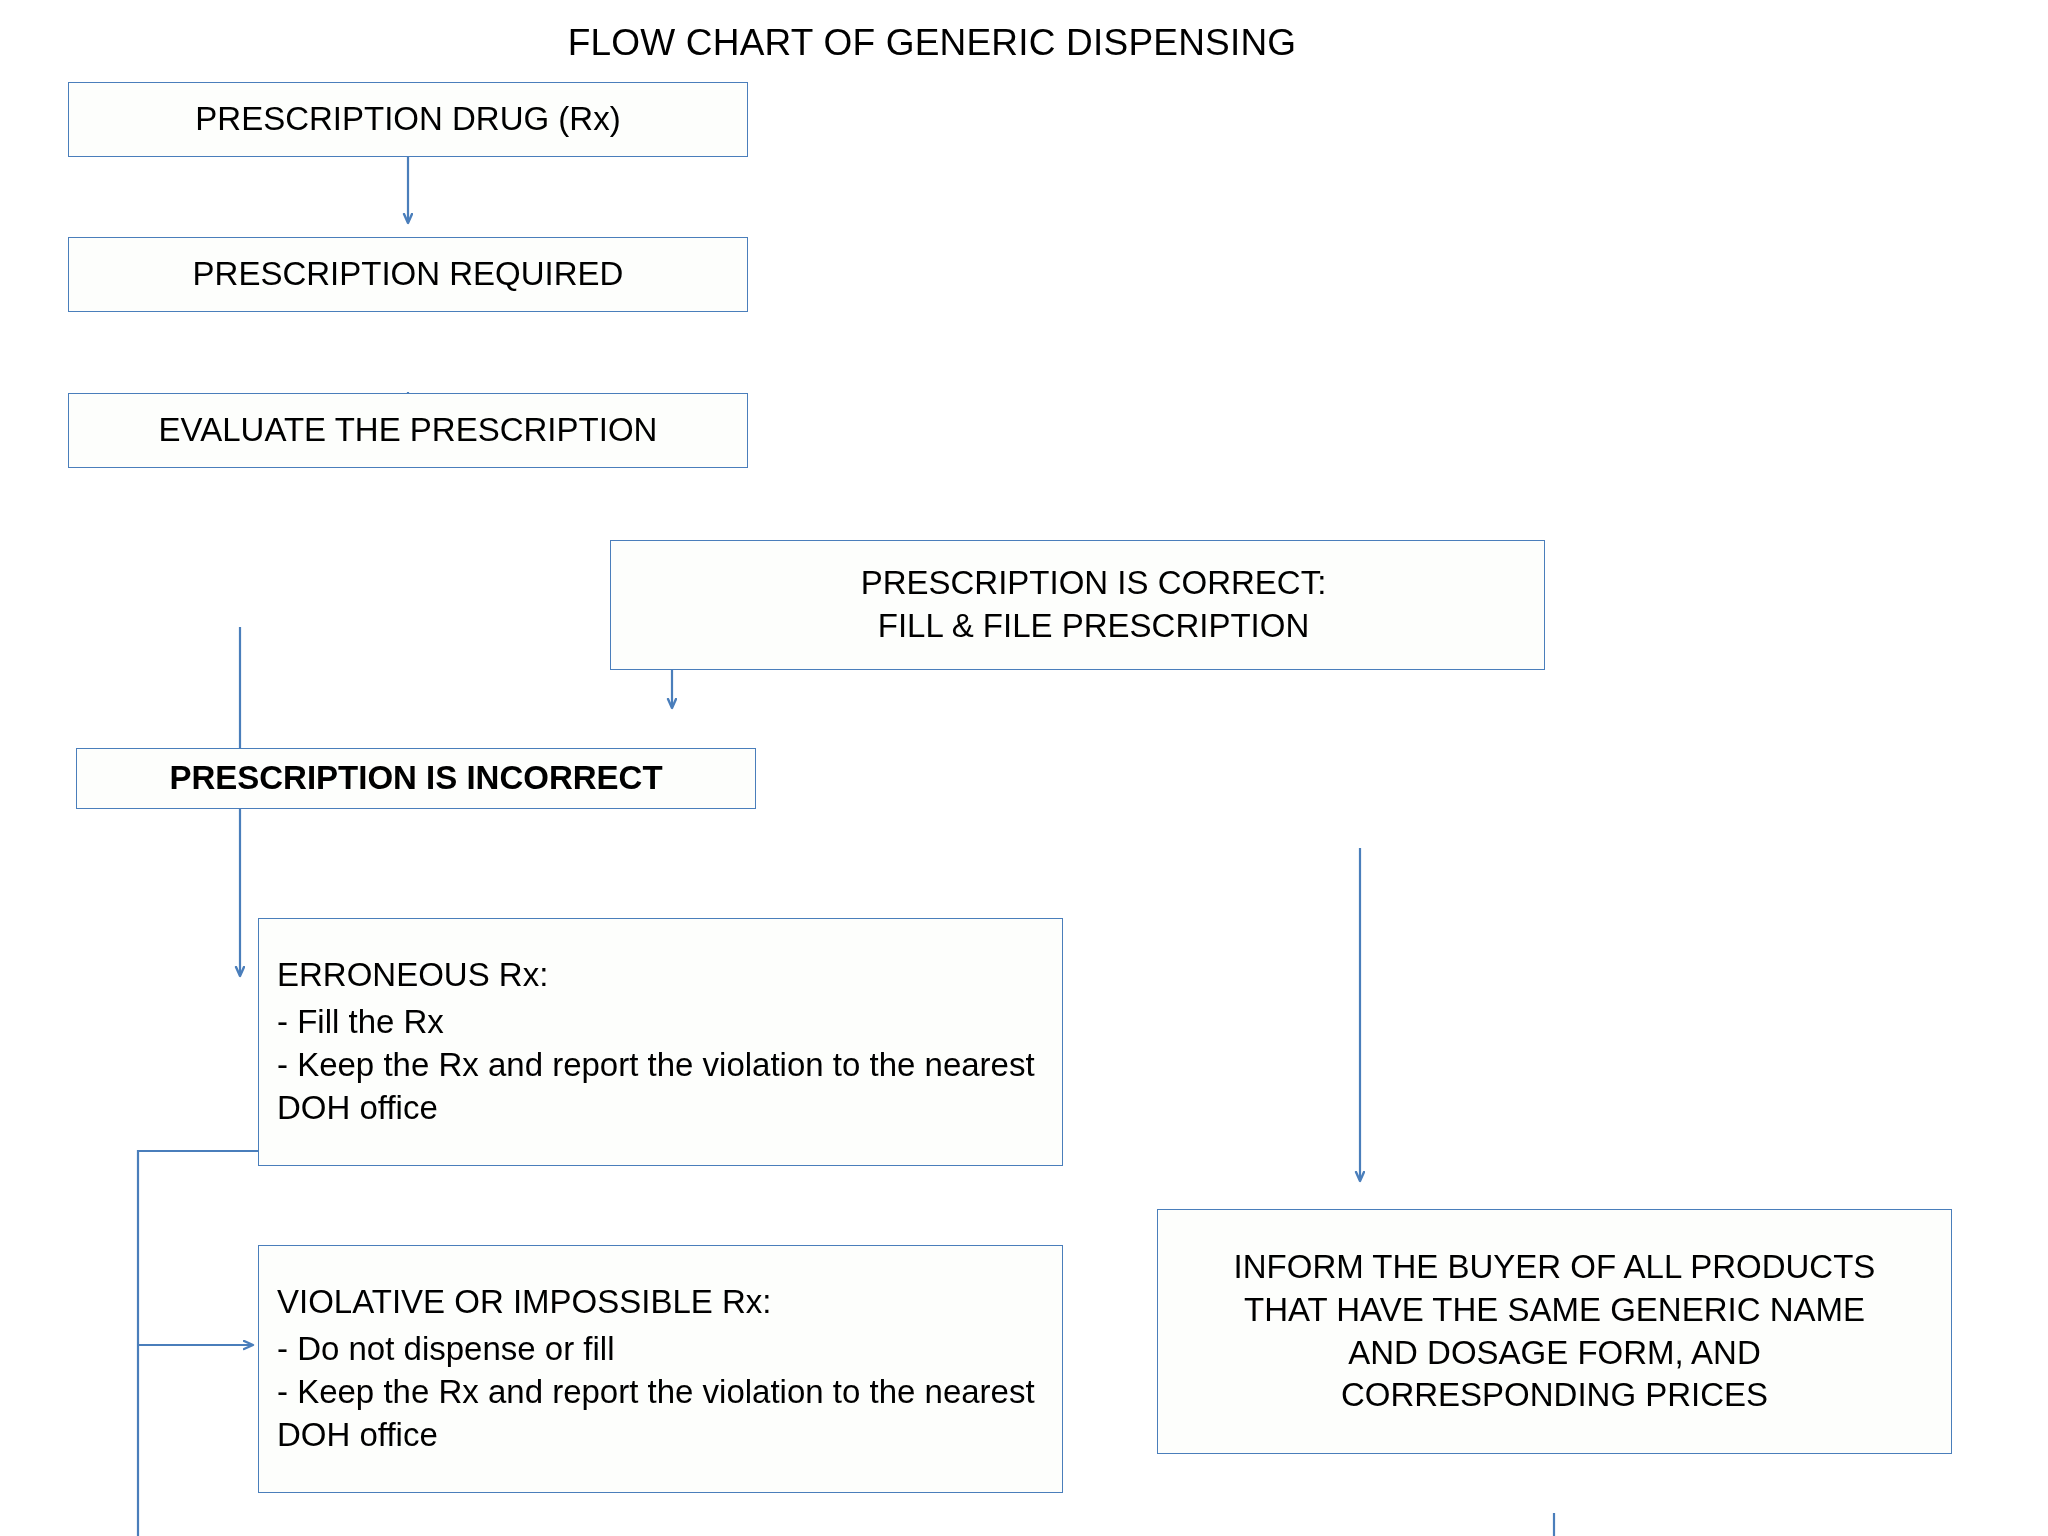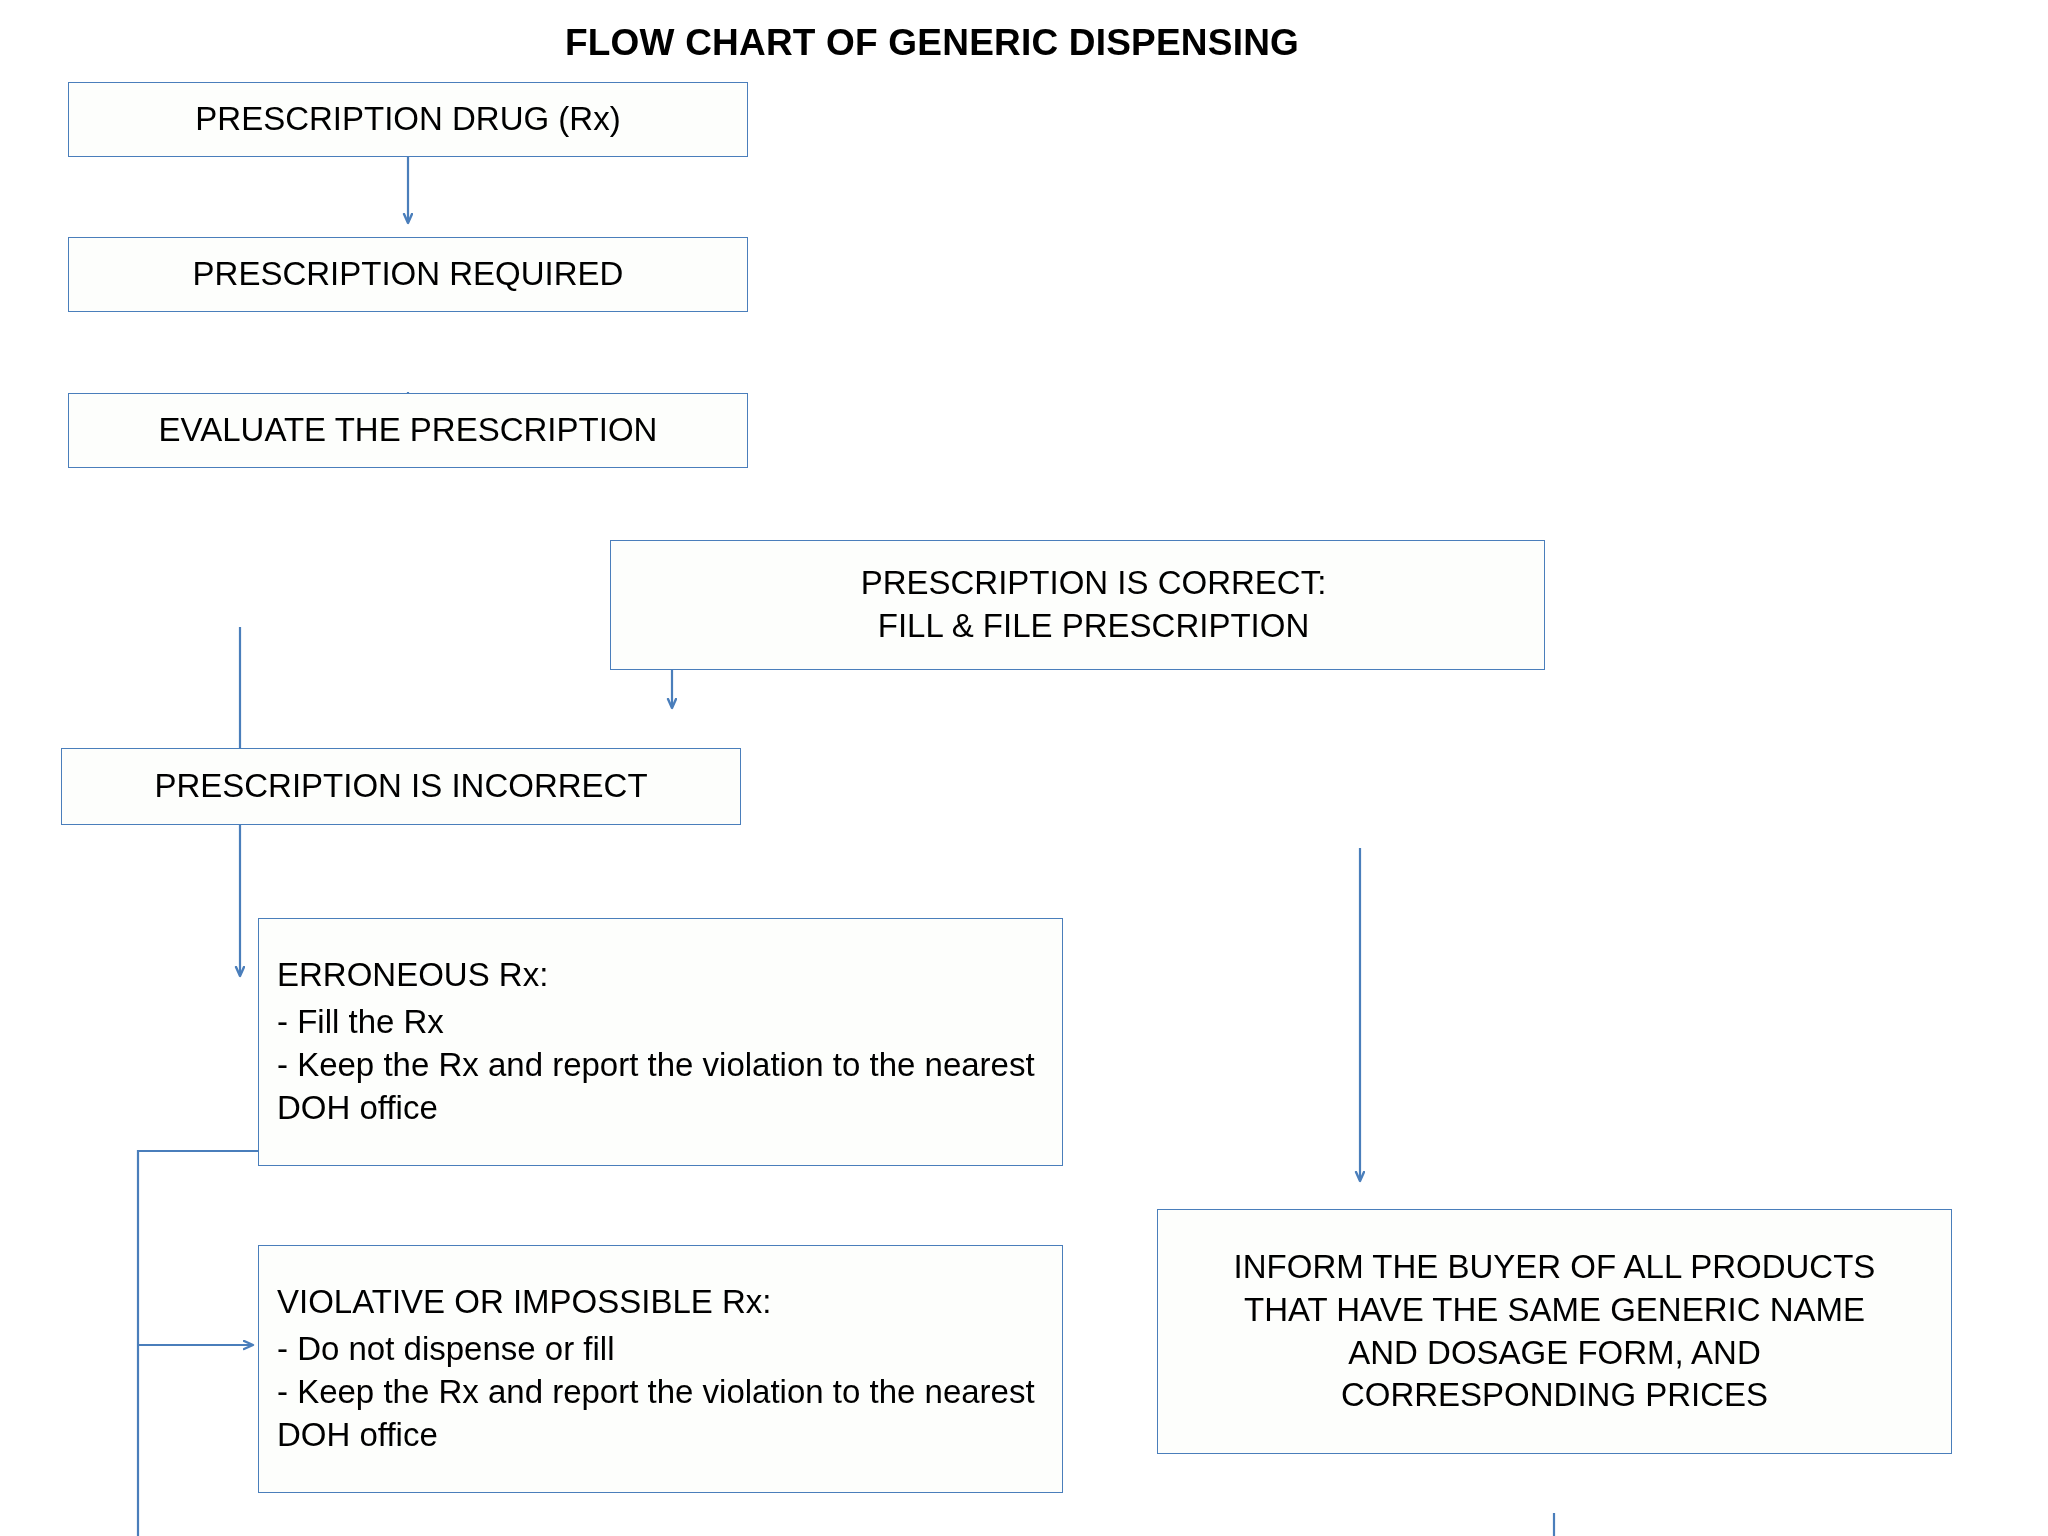--- a/index.html
+++ b/index.html
@@ -25,21 +25,21 @@
     height: 1536px;
     pointer-events: none;
   }
   .title {
     position: absolute;
     left: 0;
     top: 22px;
     width: 1864px;
     text-align: center;
     font-size: 37px;
-    font-weight: bold;
+    font-weight: normal;
     letter-spacing: 0.2px;
     color: #000000;
     white-space: nowrap;
   }
   .node {
     position: absolute;
     box-sizing: border-box;
     border: 1.6px solid #4A7EBB;
     background: #FDFEFC;
     color: #000000;
@@ -132,21 +132,21 @@
     <span class="pad">PRESCRIPTION REQUIRED</span>
   </div>
 
   <div class="node center" style="left:610px; top:540px; width:935px; height:130px;padding-left:32px;">
     <span class="pad">
       <span class="line1">PRESCRIPTION IS CORRECT:</span>
       <span class="line2">FILL &amp; FILE PRESCRIPTION</span>
     </span>
   </div>
 
-  <div class="node center" style="left:61px; top:748px; width:680px; height:77px;">
+  <div class="node center" style="left:76px; top:748px; width:680px; height:61px;font-weight:bold;">
     <span class="pad">PRESCRIPTION IS INCORRECT</span>
   </div>
 
   <div class="node left" style="left:258px; top:918px; width:805px; height:248px;">
     <span class="pad">
       <span class="bold-head">ERRONEOUS Rx:</span>
       <span class="bullet">- Fill the Rx</span>
       <span class="bullet">- Keep the Rx and report the violation to the nearest DOH office</span>
     </span>
   </div>

